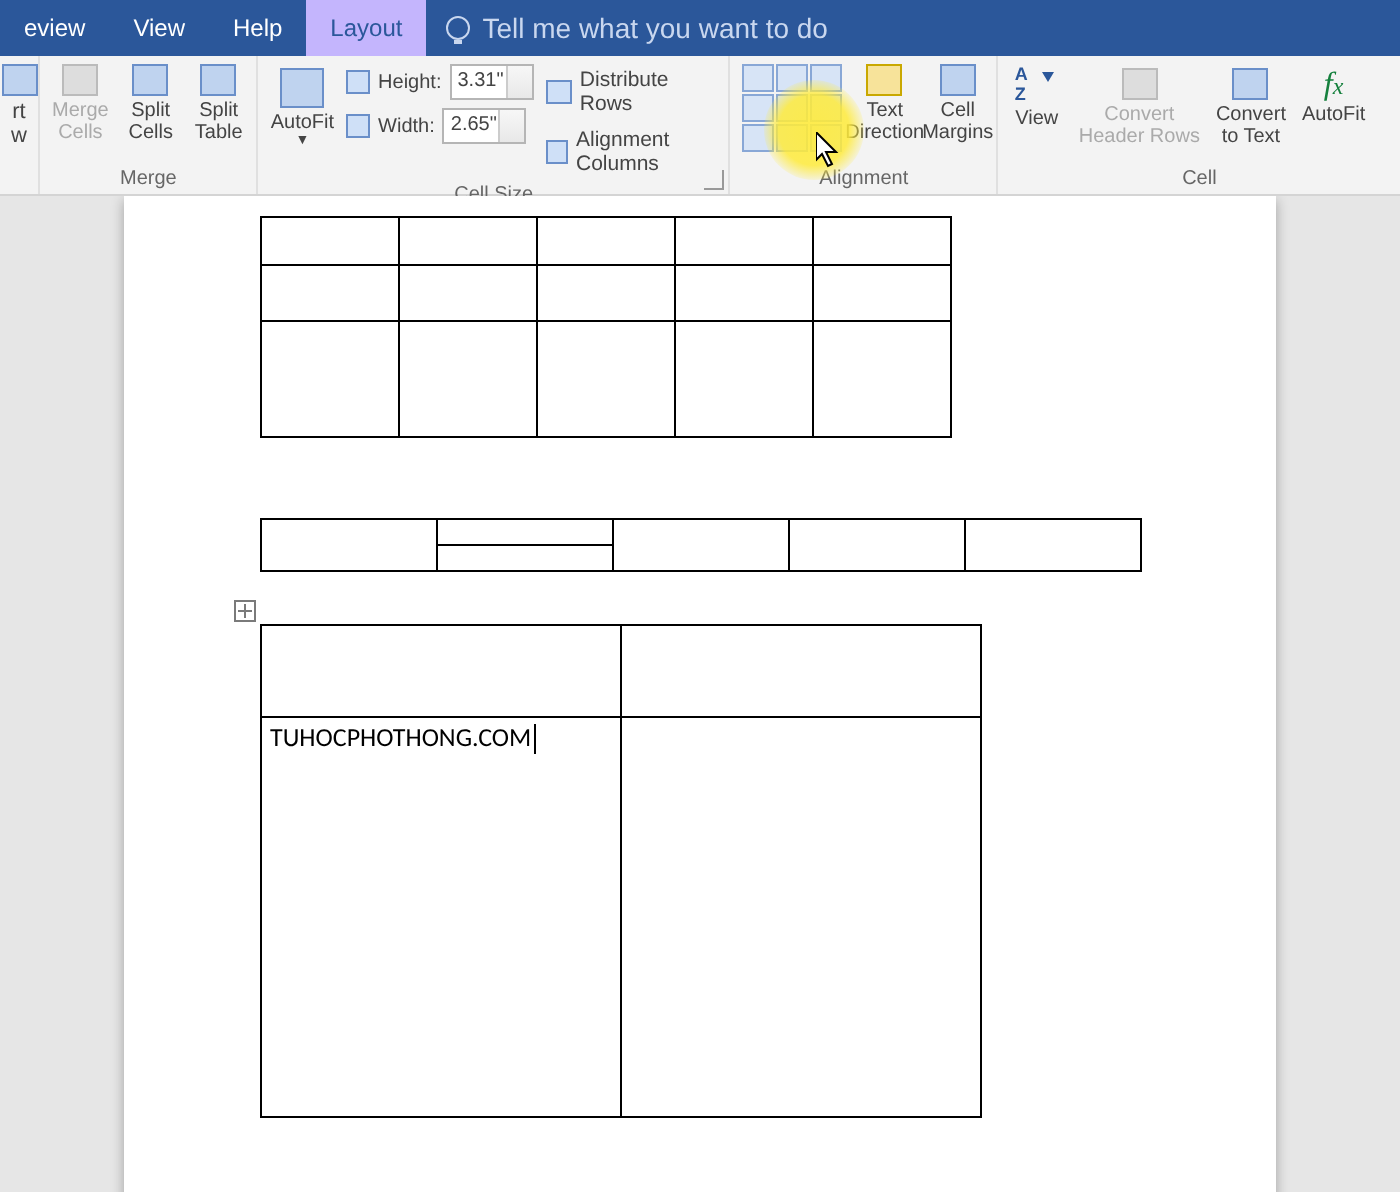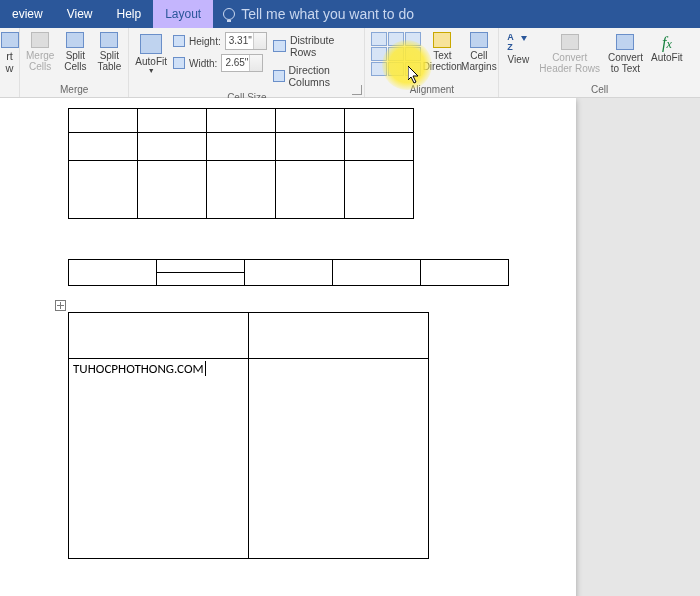--- a/index.html
+++ b/index.html
@@ -162,20 +162,21 @@
     z-index: 50;
   }
   .cursor {
     position: absolute;
     left: 408px; top: 66px;
     z-index: 60;
     pointer-events: none;
   }
   .doc-canvas {
     display: flex;
+    justify-content: center;
     height: 498px;
     overflow: hidden;
   }
   .page {
     width: 576px;
     background: #fff;
     margin-top: 0;
     box-shadow: 0 2px 6px rgba(0,0,0,0.3);
     position: relative;
     padding: 10px 14px 0 68px;
@@ -287,21 +288,21 @@
           <div class="spin">2.65"</div>
         </div>
       </div>
       <div class="dist-col">
         <div class="dist-btn">
           <div class="mini"></div>
           <span>Distribute Rows</span>
         </div>
         <div class="dist-btn">
           <div class="mini"></div>
-          <span>Direction Columns</span>
+          <span>Alignment Columns</span>
         </div>
       </div>
     </div>
     <div class="rgroup-label">Cell Size</div>
     <div class="launcher"></div>
   </div>
 
   <div class="rgroup" style="width:134px">
     <div style="display:flex;flex:1">
       <div class="align-grid">

